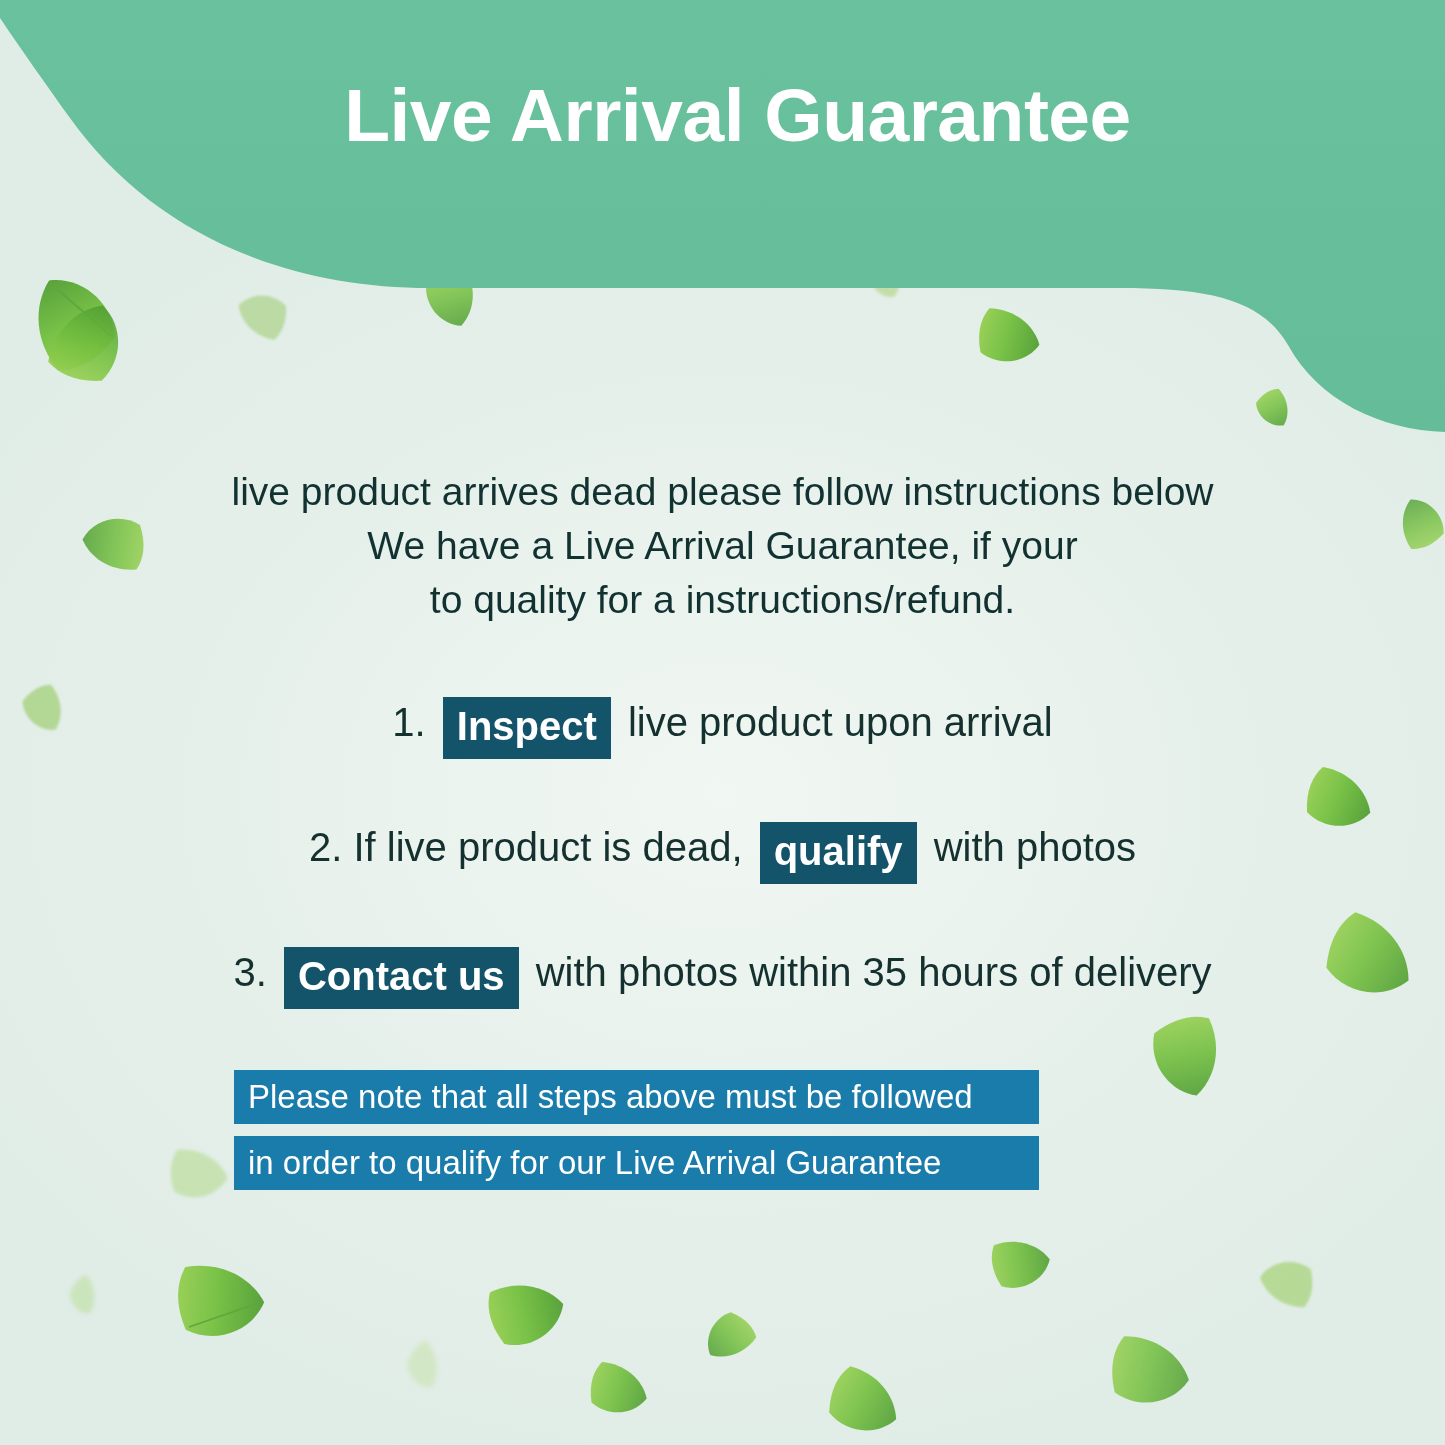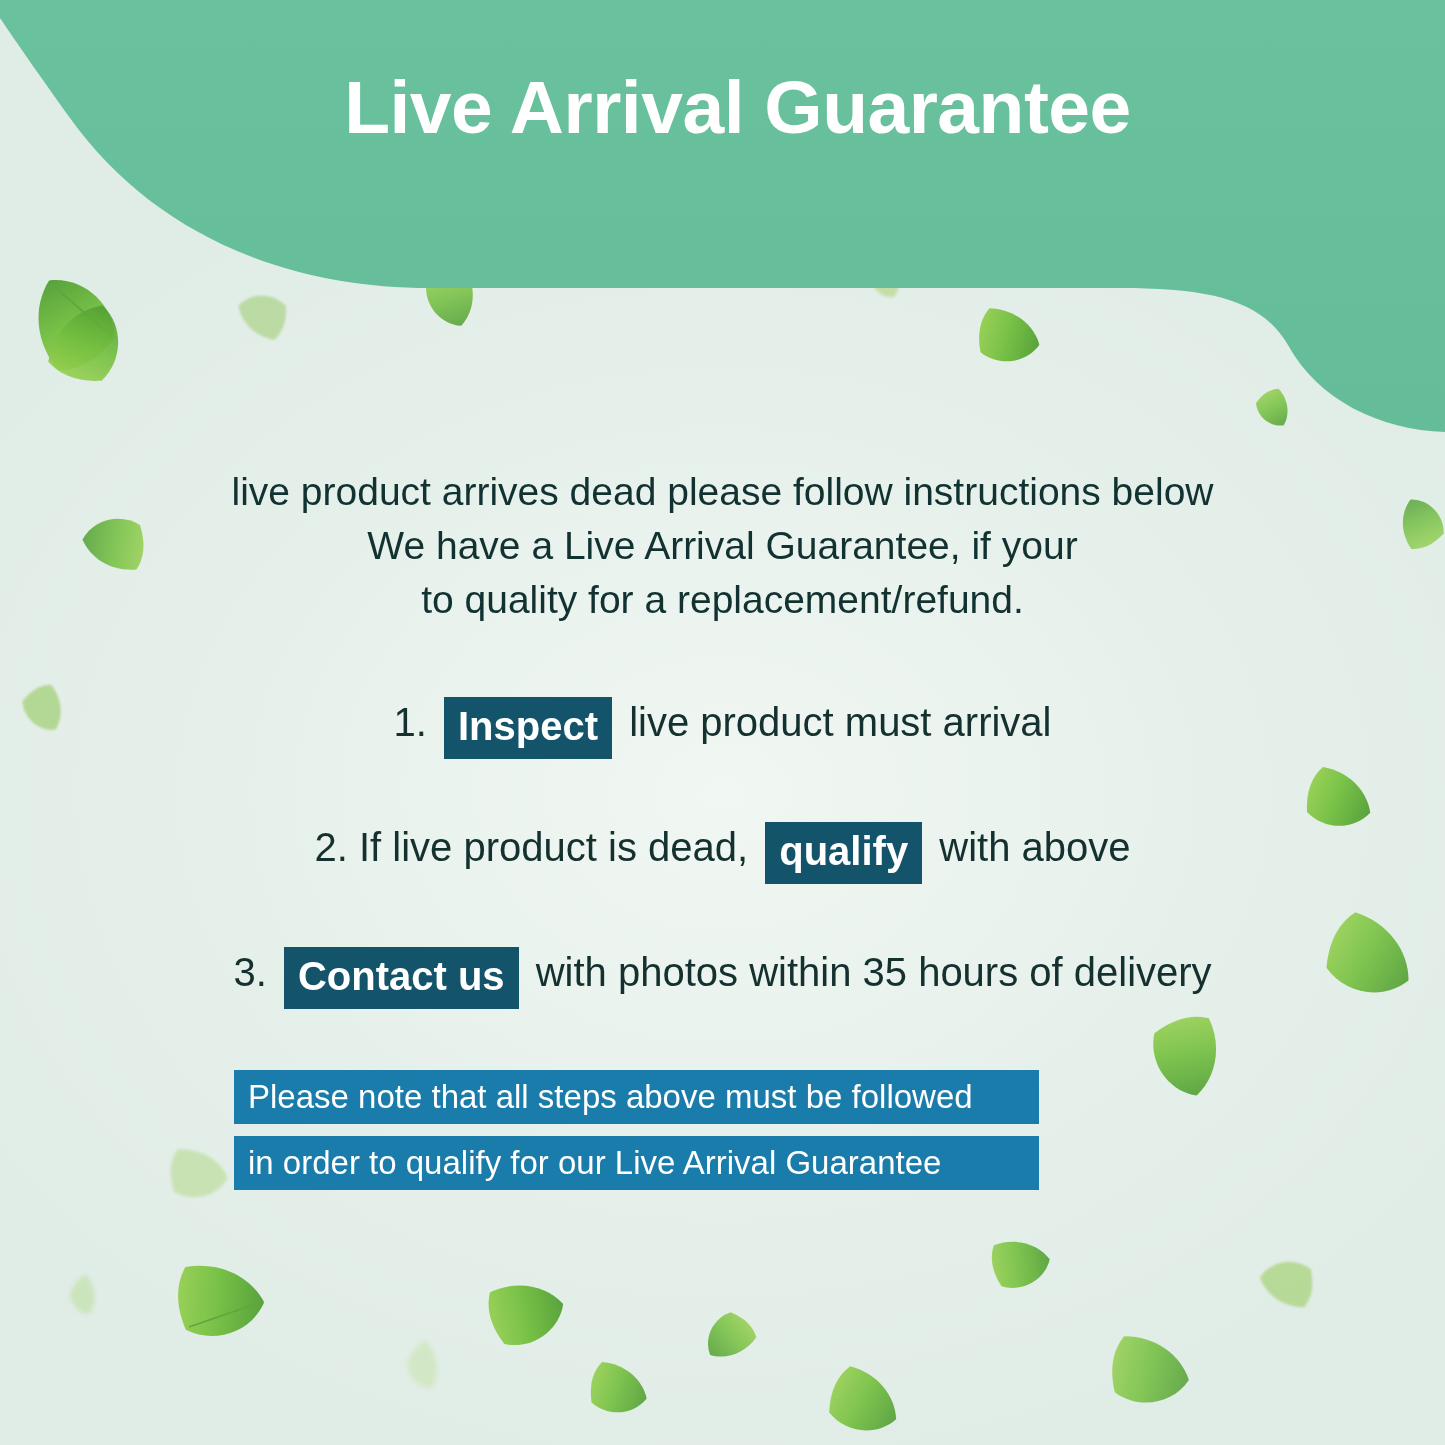--- a/index.html
+++ b/index.html
@@ -40,21 +40,21 @@
     top: 0;
     left: 0;
     width: 1445px;
     height: 470px;
     z-index: 2;
   }
 
   .header-title {
     position: absolute;
     z-index: 3;
-    top: 70px;
+    top: 78px;
     left: 0;
     width: 1445px;
     text-align: center;
     padding-left: 30px;
     color: #ffffff;
     font-size: 75px;
     font-weight: 700;
     letter-spacing: -0.5px;
     line-height: 1;
     white-space: nowrap;
@@ -273,36 +273,36 @@
     <svg class="leaf" style="left:265px; top:40px; width:50px; height:85px; transform: rotate(-5deg); opacity:.0;" viewBox="0 0 100 100">
       <path fill="#b6dd92" d="M50 4 C74 26 84 56 74 86 C54 96 28 78 22 50 C28 26 38 12 50 4 Z"></path>
     </svg>
   </div>
 
   <div class="content">
 
     <div class="intro">
       <div>live product arrives dead please follow instructions below</div>
       <div>We have a Live Arrival Guarantee, if your</div>
-      <div>to quality for a replacement/refund.</div>
+      <div>to quality for a instructions/refund.</div>
     </div>
 
     <div class="steps">
 
       <div class="step">
         <span>1.</span>
         <span class="chip">Inspect</span>
-        <span>live product must arrival</span>
+        <span>live product upon arrival</span>
       </div>
 
       <div class="step">
         <span>2.</span>
         <span>If live product is dead,</span>
         <span class="chip">qualify</span>
-        <span>with above</span>
+        <span>with photos</span>
       </div>
 
       <div class="step">
         <span>3.</span>
         <span class="chip">Contact us</span>
         <span>with photos within 35 hours of delivery</span>
       </div>
 
     </div>
 

